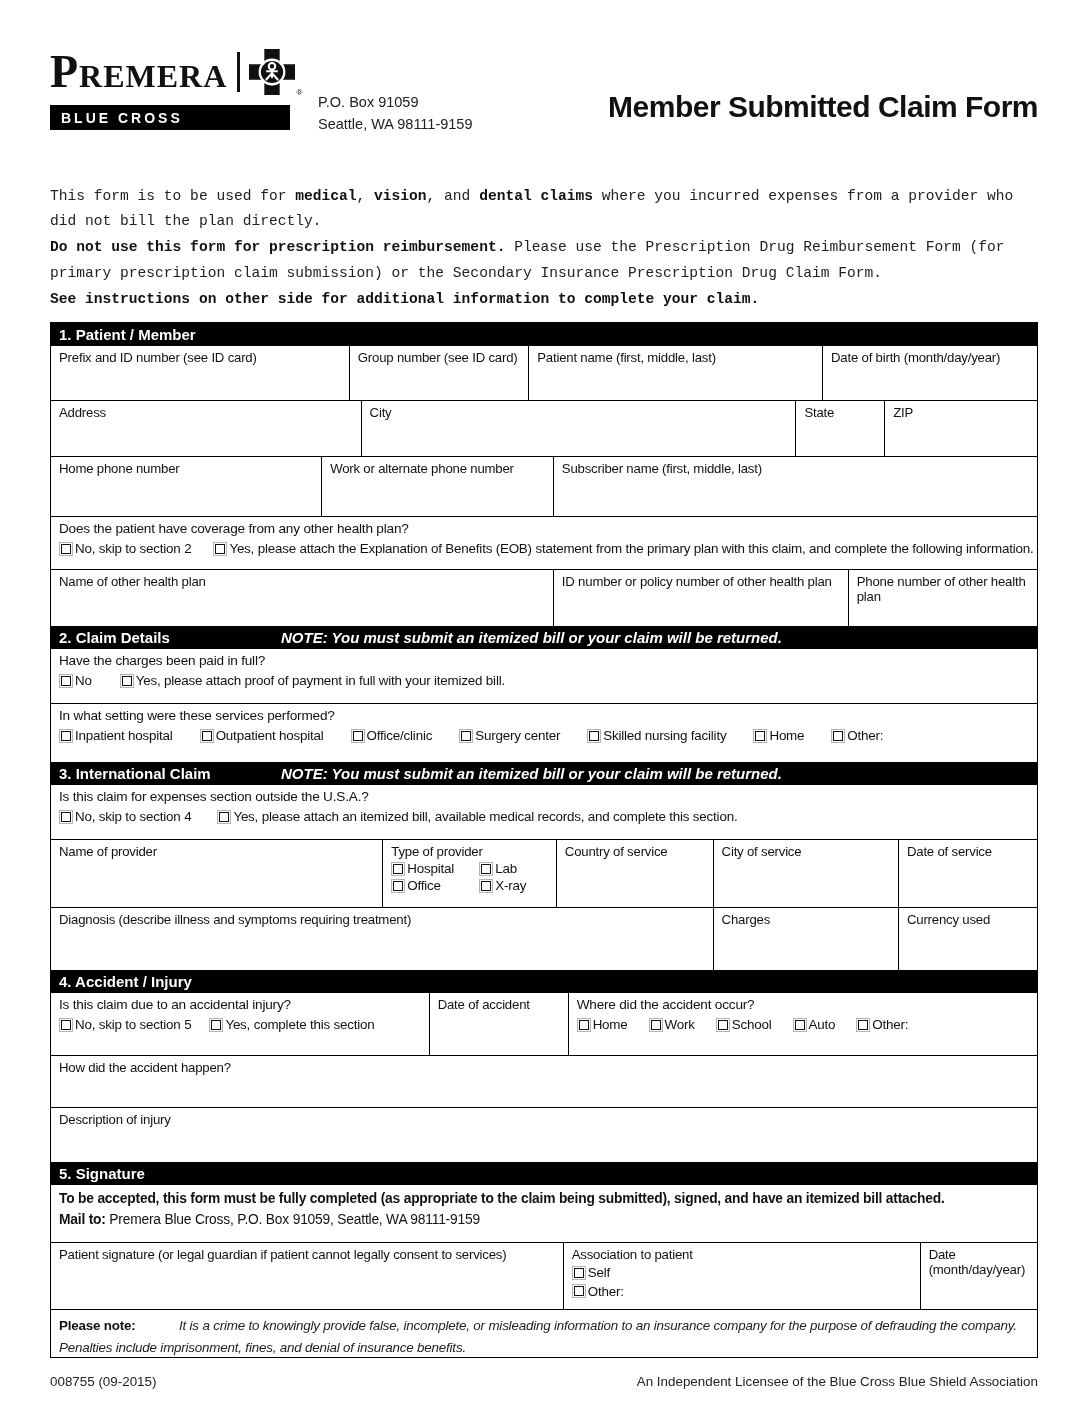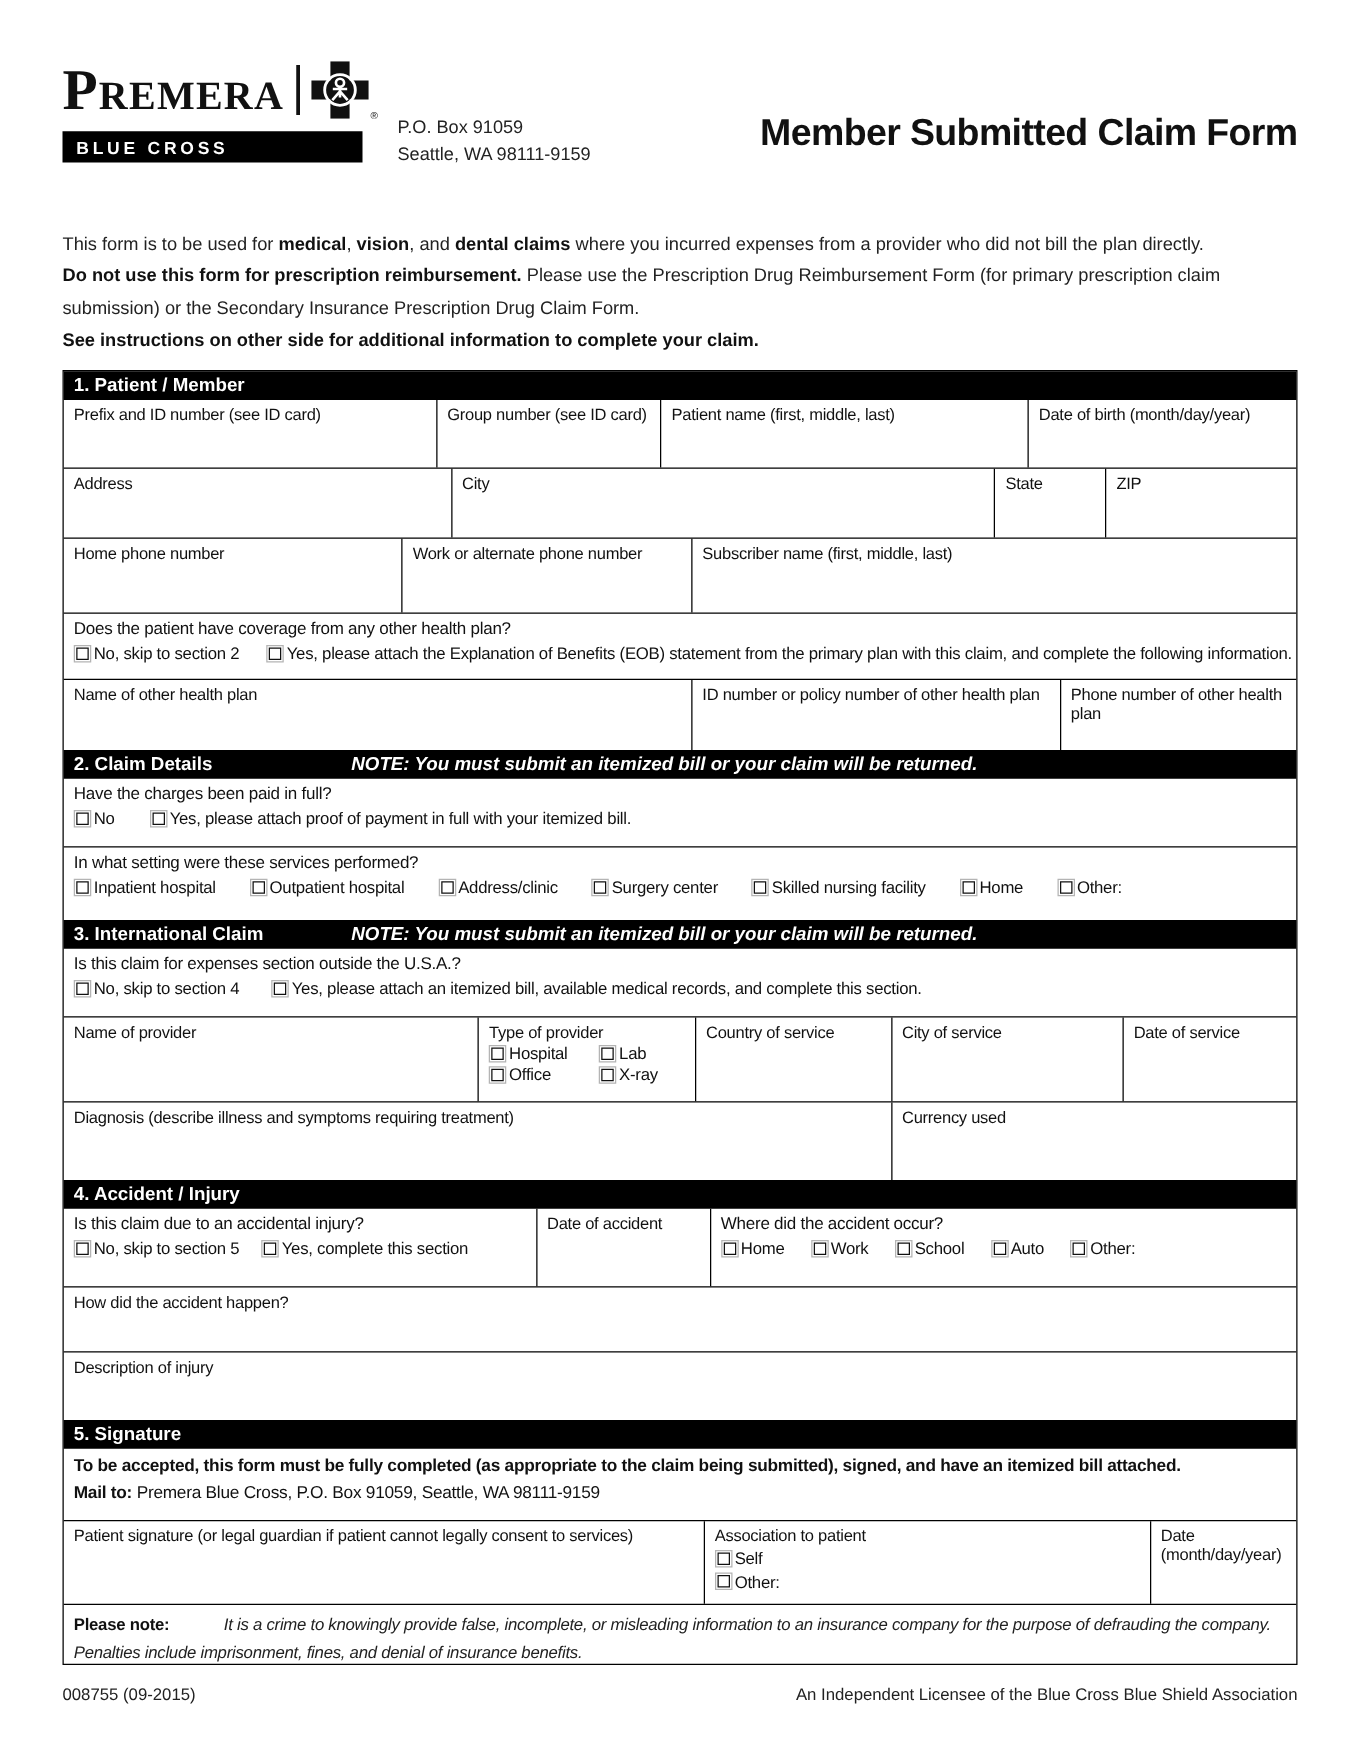--- a/index.html
+++ b/index.html
@@ -16,21 +16,21 @@
   .logo-sep { width:3px; height:40px; background:#111; margin:0 9px 0 10px; flex:none; }
   .cross-wrap { position:relative; width:46px; height:46px; flex:none; }
   .reg-mark { position:absolute; right:-7px; bottom:-2px; font-size:8px; color:#111; }
   .bc-bar { margin-top:7px; background:#000; color:#fff; font-weight:bold; font-size:14px;
             letter-spacing:3px; padding:5px 11px 4px 11px; width:240px; }
   .hdr-addr { margin:46px 0 0 28px; font-size:14.5px; color:#222; line-height:1.5; }
   .hdr-title { margin-left:auto; margin-top:44px; font-size:30px; font-weight:bold; color:#111;
                letter-spacing:-0.5px; white-space:nowrap; }
 
   
-  .intro { margin-top:48px; font-size:14.6px; line-height:1.78; color:#222; }
+  .intro { margin-top:48px; font-size:14.6px; line-height:1.78; color:#222;font-family:Liberation Mono, monospace; }
   .intro b { color:#111; }
 
   
   .ftable { margin-top:9px; border:1.6px solid #000; }
   .sec-bar { background:#000000; color:#fff; height:23px; display:flex; align-items:center;
              padding:0 8px; font-size:15px; }
   .sec-title { font-weight:bold; width:222px; flex:none; white-space:nowrap; }
   .sec-note { font-weight:bold; font-style:italic; white-space:nowrap; }
   .frow { display:flex; }
   .frow.bt { border-top:1.5px solid #000; }
@@ -168,21 +168,21 @@
           <span class="opt">
               <span class="cb"></span>
               <span>Inpatient hospital</span>
             </span>
           <span class="opt">
               <span class="cb"></span>
               <span>Outpatient hospital</span>
             </span>
           <span class="opt">
               <span class="cb"></span>
-              <span>Address/clinic</span>
+              <span>Office/clinic</span>
             </span>
           <span class="opt">
               <span class="cb"></span>
               <span>Surgery center</span>
             </span>
           <span class="opt">
               <span class="cb"></span>
               <span>Skilled nursing facility</span>
             </span>
           <span class="opt">
@@ -241,20 +241,21 @@
             </span>
         </div>
       </div>
       <div class="fcell bl" style="width:15.9%">Country of service</div>
       <div class="fcell bl" style="width:18.8%">City of service</div>
       <div class="fcell bl" style="width:14.1%">Date of service</div>
     </div>
 
     <div class="frow bt h-diag">
       <div class="fcell" style="width:67.1%">Diagnosis (describe illness and symptoms requiring treatment)</div>
+      <div class="fcell bl" style="width:18.8%">Charges</div>
       <div class="fcell bl" style="width:14.1%">Currency used</div>
     </div>
 
     <div class="sec-bar">
       <span class="sec-title">4. Accident / Injury</span>
     </div>
 
     <div class="frow h-acc">
       <div class="fcell" style="width:38.3%">
         <div class="q">Is this claim due to an accidental injury?</div>

